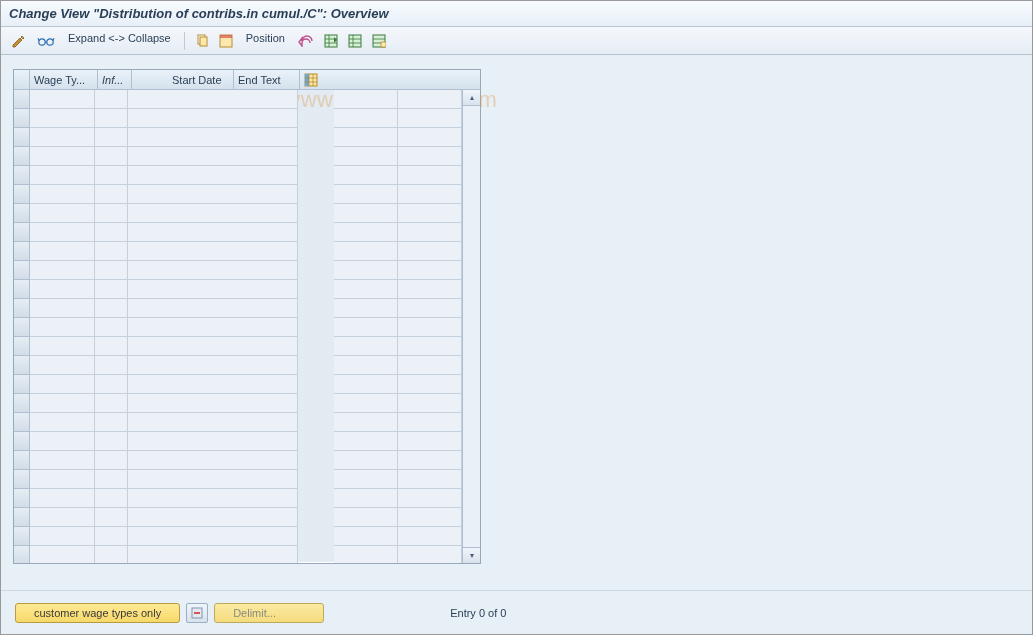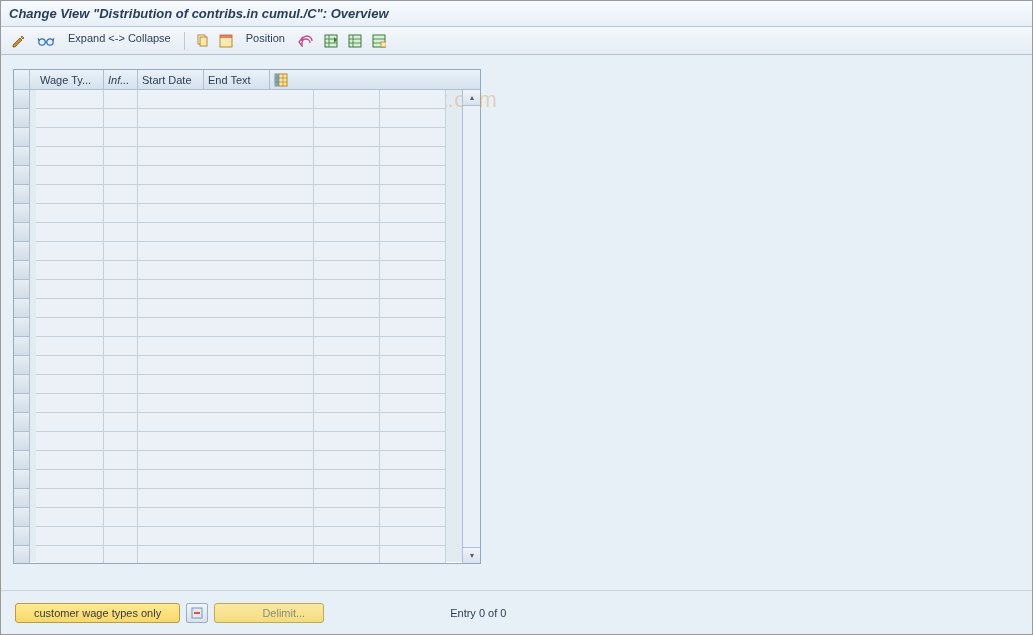--- a/index.html
+++ b/index.html
@@ -100,24 +100,24 @@
     display: flex;
     align-items: center;
     padding: 0 4px;
     font-size: 11px;
     color: #2a3e55;
     overflow: hidden;
     white-space: nowrap;
     background: linear-gradient(to bottom, #eaf2f9, #d5e1ec);
   }
   .col-sel { width: 16px; padding: 0; justify-content: center; }
-  .col-wt  { width: 68px; margin-left: 6px; }
+  .col-wt  { width: 68px; }
   .col-inf { width: 34px; font-style: italic; }
   .col-long{ width: 176px; }
-  .col-sd  { width: 66px; }
+  .col-sd  { width: 66px; margin-left: 36px; }
   .col-ed  { width: 66px; }
   .col-cfg { width: 22px; padding:0; justify-content:center; }
   .grid-body {
     flex: 1 1 auto;
     overflow: hidden;
     position: relative;
   }
   .grid-rows {
     width: 448px;
   }
@@ -183,21 +183,21 @@
   .yellow-btn {
     height: 20px;
     padding: 0 18px;
     background: linear-gradient(to bottom, #ffe993, #f7d96a);
     border: 1px solid #b89c3f;
     border-radius: 3px;
     color: #3a3a3a;
     font-size: 11px;
     display: inline-flex;
     align-items: center;
-    justify-content: flex-end;
+    justify-content: flex-start;
     cursor: pointer;
     white-space: nowrap;
   }
   .yellow-btn.disabled {
     opacity: 0.85;
     color: #7a7a6a;
   }
   .pos-icon-btn {
     width: 22px;
     height: 20px;

